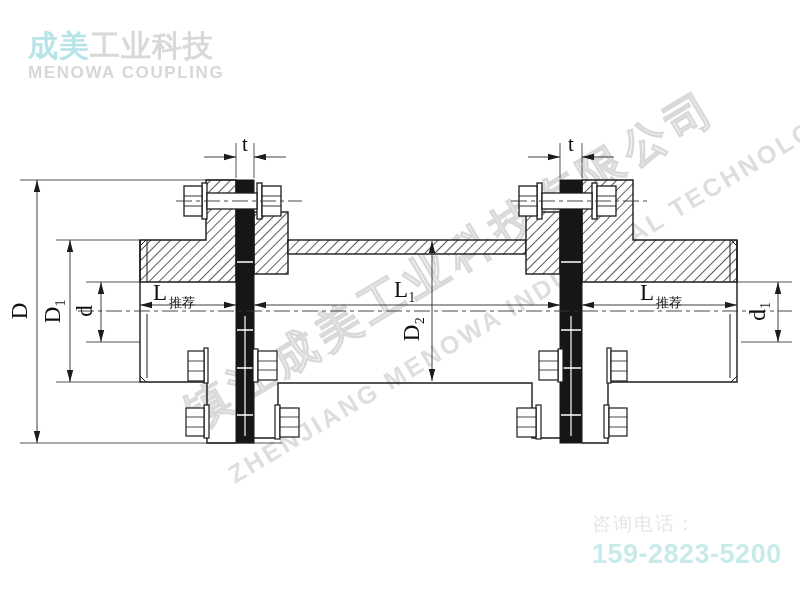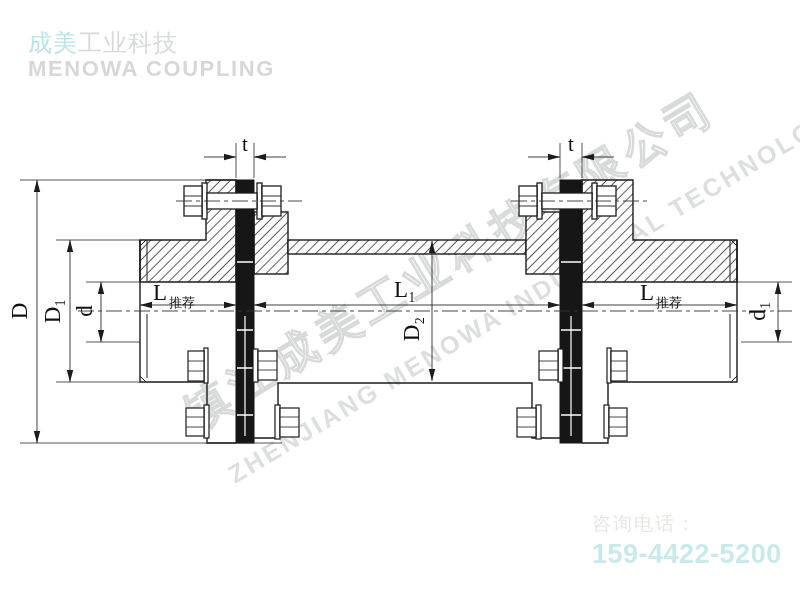--- a/index.html
+++ b/index.html
@@ -1,22 +1,22 @@
 <!DOCTYPE html>
 <html><head>
 <meta charset="utf-8">
 <style>
   html,body{margin:0;padding:0;}
   body{width:800px;height:600px;position:relative;background:#ffffff;overflow:hidden;
        font-family:"Liberation Sans","DejaVu Sans",sans-serif;}
   .logo{position:absolute;left:28px;top:30px;line-height:1.05;}
-  .logo-cn{font-size:24px;font-weight:normal;letter-spacing:1px;white-space:nowrap;}
+  .logo-cn{font-size:30px;font-weight:bold;letter-spacing:1px;white-space:nowrap;}
   .logo-cn .hl{color:#b9e4e7;}
   .logo-cn .rest{color:#d8dada;}
-  .logo-en{font-size:22px;font-weight:bold;color:#d6d8d8;letter-spacing:1.6px;margin-top:2px;}
+  .logo-en{font-size:17px;font-weight:bold;color:#d6d8d8;letter-spacing:1.6px;margin-top:2px;}
   .contact{position:absolute;left:592px;top:511px;text-align:left;}
   .contact-label{font-size:19px;color:#e6e6e2;letter-spacing:2px;}
   .contact-phone{font-size:27px;font-weight:bold;color:#c9eaea;letter-spacing:0.5px;margin-top:2px;}
   svg{position:absolute;left:0;top:0;}
   svg text{user-select:none;}
   .dimtext{font-family:"Liberation Serif","DejaVu Serif",serif;font-size:23px;fill:#111;}
   .dimtext-small{font-family:"Liberation Serif","DejaVu Serif",serif;font-size:21px;fill:#111;}
   .dimsub{font-family:"Liberation Serif","DejaVu Serif",serif;font-size:13px;fill:#111;}
   .wm-cn{font-size:44px;font-weight:bold;fill:none;stroke:#d7dad9;stroke-width:1.1px;letter-spacing:7px;}
   .wm-en{font-size:25px;font-weight:bold;fill:#dcdfde;letter-spacing:3px;
@@ -159,14 +159,14 @@
     <text class="dimtext" x="405" y="297" text-anchor="middle">L₁</text>
     <text class="dimtext" transform="translate(419,329) rotate(-90)" text-anchor="middle">D₂</text>
     <text class="dimtext" x="647" y="300" text-anchor="middle">L</text>
     <text class="dimsub" x="656" y="307">推荐</text>
     <text class="dimtext" transform="translate(765,311) rotate(-90)" text-anchor="middle">d₁</text>
   </g>
 </svg>
 
 <div class="contact">
   <div class="contact-label">咨询电话：</div>
-  <div class="contact-phone">159-4422-5200</div>
+  <div class="contact-phone">159-2823-5200</div>
 </div>
 
 </body></html>

